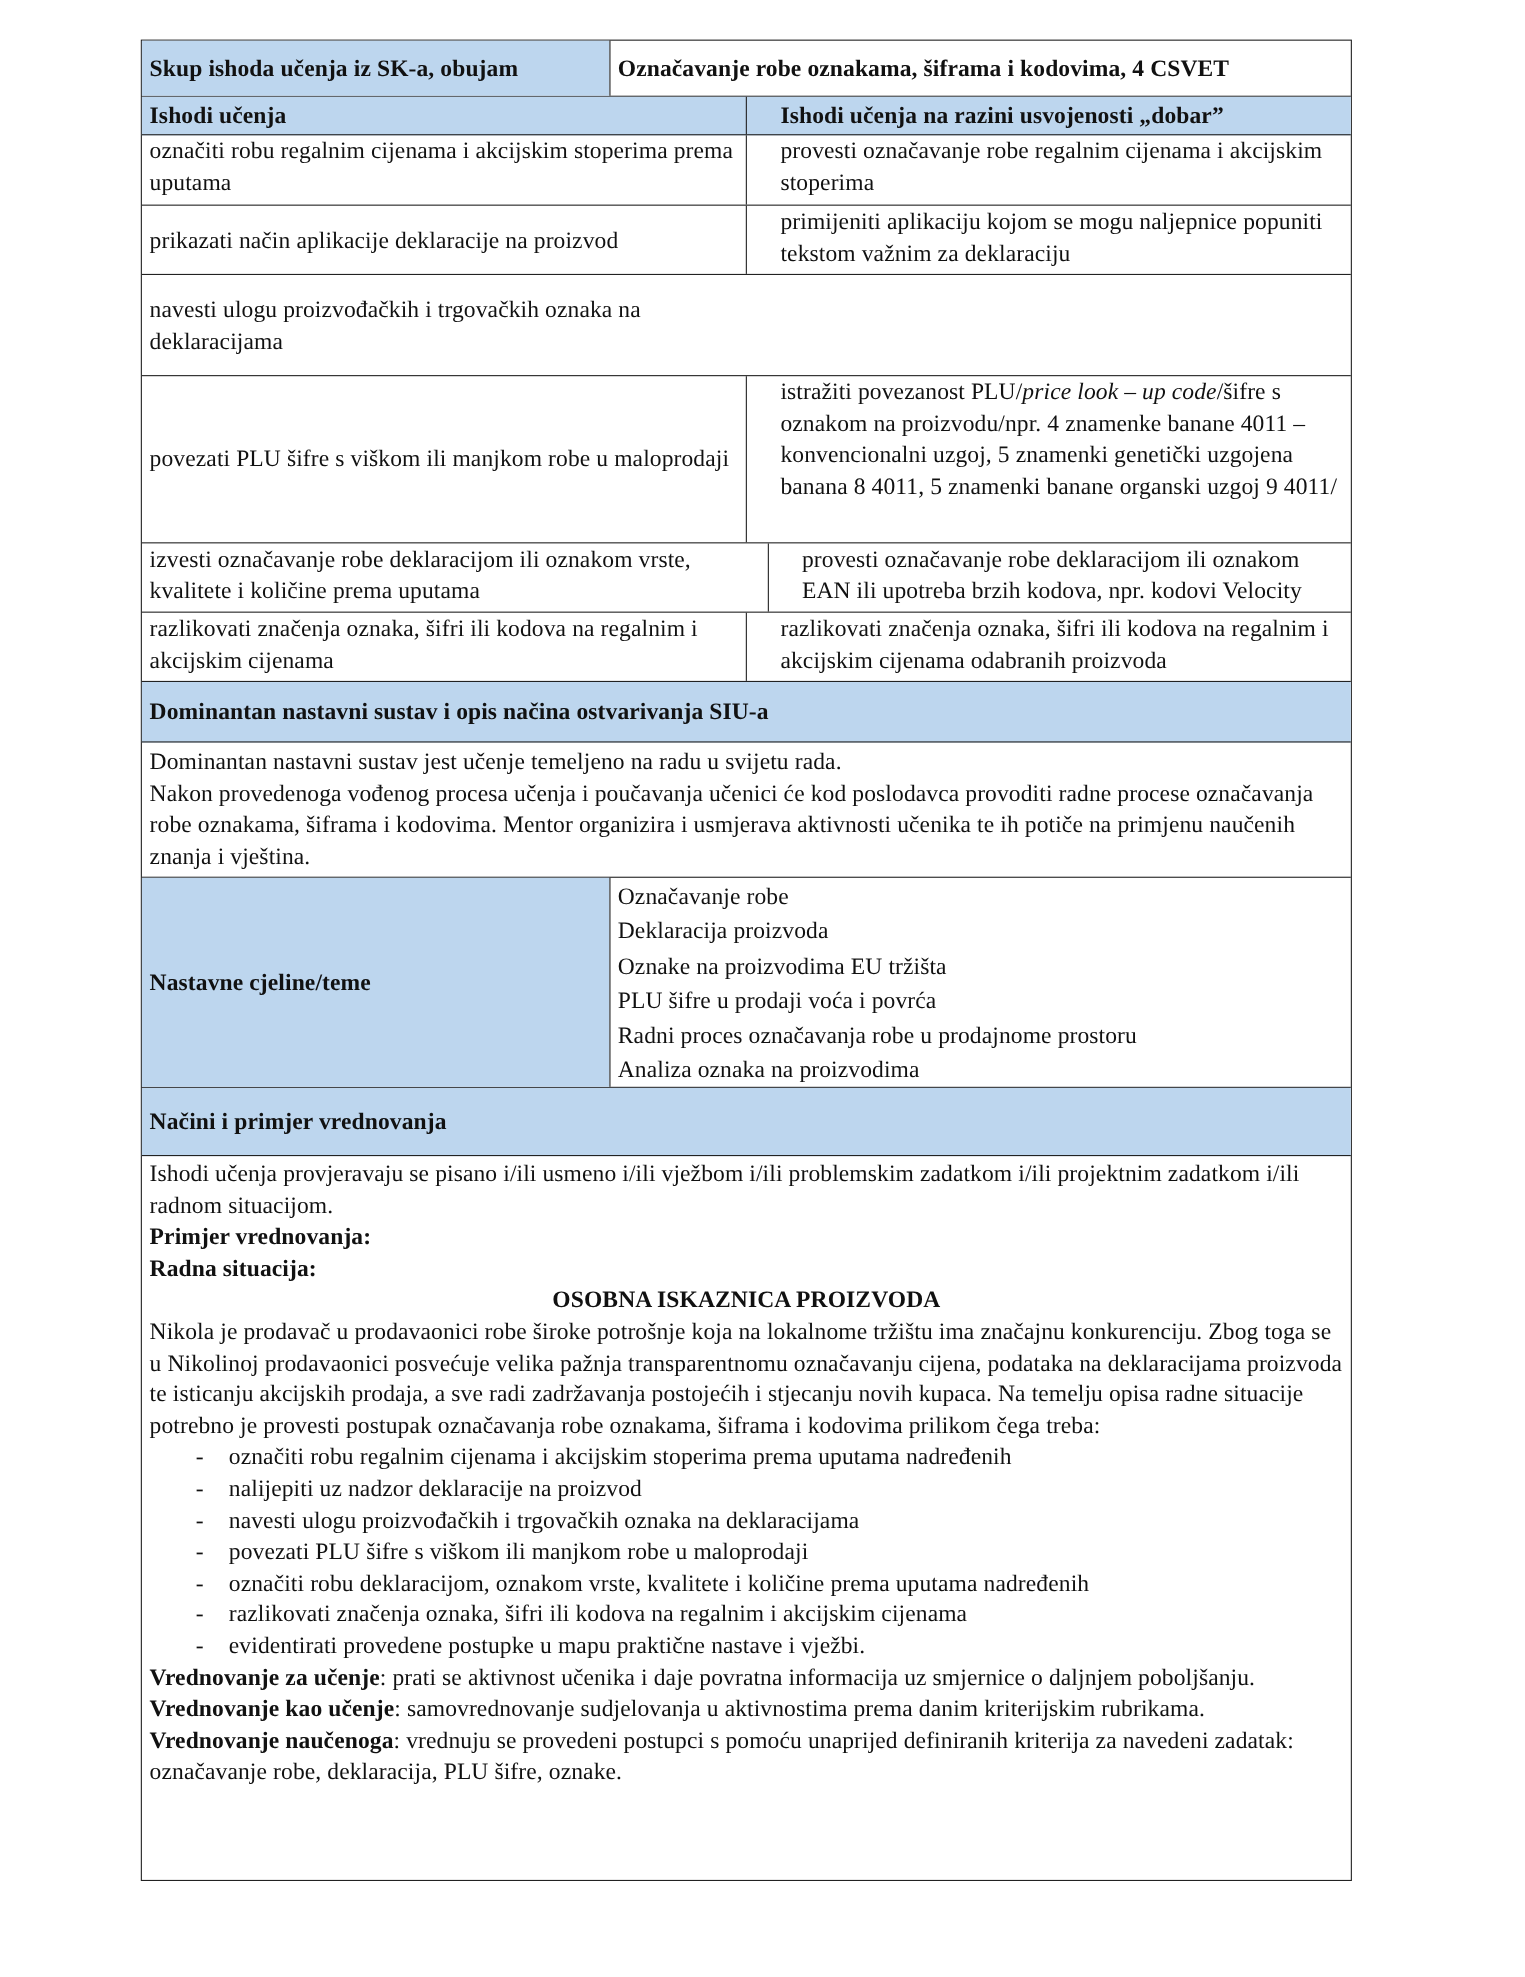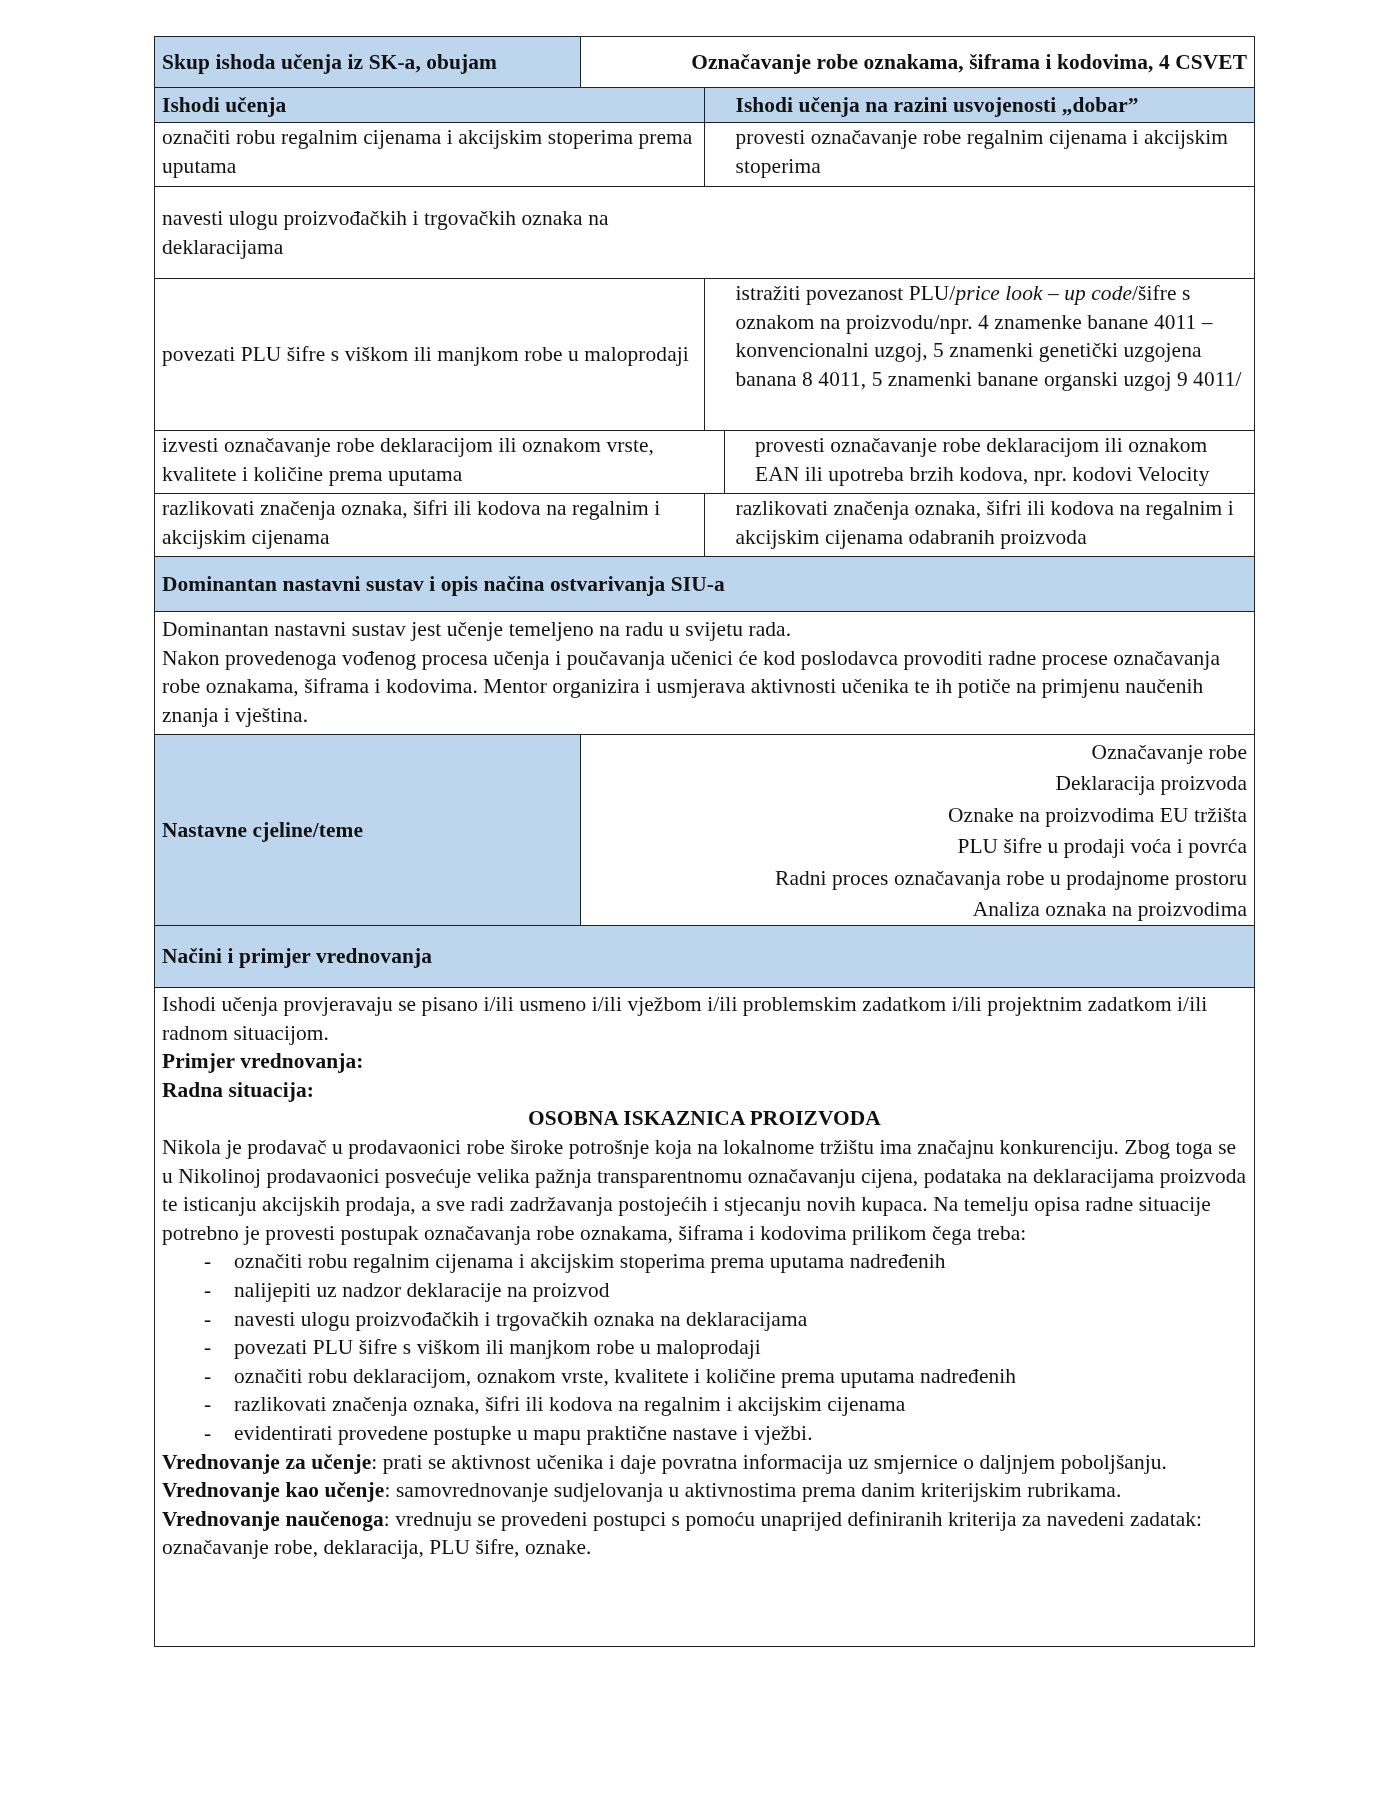--- a/index.html
+++ b/index.html
@@ -1,27 +1,27 @@
 <!DOCTYPE html>
 <html><head>
 <meta charset="utf-8">
 <style>
   html, body { margin: 0; padding: 0; background: #ffffff; }
   body { width: 1386px; height: 1797px; position: relative; overflow: hidden;
          font-family: "Liberation Serif", "DejaVu Serif", serif; color: #111; }
-  .tbl { position: absolute; left: 154px; top: 36px; width: 1101px; border: 1px solid #222; box-sizing: border-box; }
+  .tbl { position: absolute; left: 128px; top: 36px; width: 1101px; border: 1px solid #222; box-sizing: border-box; }
   .row { display: flex; border-bottom: 1px solid #222; box-sizing: border-box; }
   .row:last-child { border-bottom: none; }
   .cell { box-sizing: border-box; padding: 0 7px; font-size: 21.4px; line-height: 28.6px; letter-spacing: 0.1px; }
   .cell + .cell { border-left: 1px solid #222; }
   .blue { background: #BDD6EE; }
   .bold { font-weight: bold; }
   .vcenter { display: flex; flex-direction: column; justify-content: center; }
   .c1a { width: 425px; }
-  .c1b { width: 675px; text-align: right; }
+  .c1b { width: 675px; }
   .c2a { width: 550px; }
   .c2b { width: 550px; padding-left: 30px; }
   .full { width: 100%; }
   .italic { font-style: italic; text-align: right; }
   .center { text-align: center; }
   .bullets { list-style: none; margin: 0; padding: 0; }
   .bullets li { display: flex; }
   .dash { width: 72px; padding-left: 42px; box-sizing: border-box; flex: none; }
   p { margin: 0; }
 </style>
@@ -38,20 +38,24 @@
   <div class="row blue" style="height:35px;">
     <div class="cell bold vcenter c2a">Ishodi učenja</div>
     <div class="cell bold vcenter c2b">Ishodi učenja na razini usvojenosti „dobar”</div>
   </div>
 
   <div class="row" style="height:64px;">
     <div class="cell c2a">označiti robu regalnim cijenama i akcijskim stoperima prema uputama</div>
     <div class="cell c2b">provesti označavanje robe regalnim cijenama i akcijskim stoperima</div>
   </div>
 
+  <div class="row" style="height:63px;">
+    <div class="cell vcenter c2a">prikazati način aplikacije deklaracije na proizvod</div>
+    <div class="cell c2b">primijeniti aplikaciju kojom se mogu naljepnice popuniti tekstom važnim za deklaraciju</div>
+  </div>
 
   <div class="row" style="height:92px;">
     <div class="cell vcenter c2a">navesti ulogu proizvođačkih i trgovačkih oznaka na deklaracijama</div>
   </div>
 
   <div class="row" style="height:152px;">
     <div class="cell vcenter c2a">povezati PLU šifre s viškom ili manjkom robe u maloprodaji</div>
     <div class="cell c2b">
       <span>istražiti povezanost PLU/</span><span class="italic">price look – up code</span><span>/šifre s oznakom na proizvodu/npr. 4 znamenke banane 4011 – konvencionalni uzgoj, 5 znamenki genetički uzgojena banana 8 4011, 5 znamenki banane organski uzgoj 9 4011/</span>
     </div>

